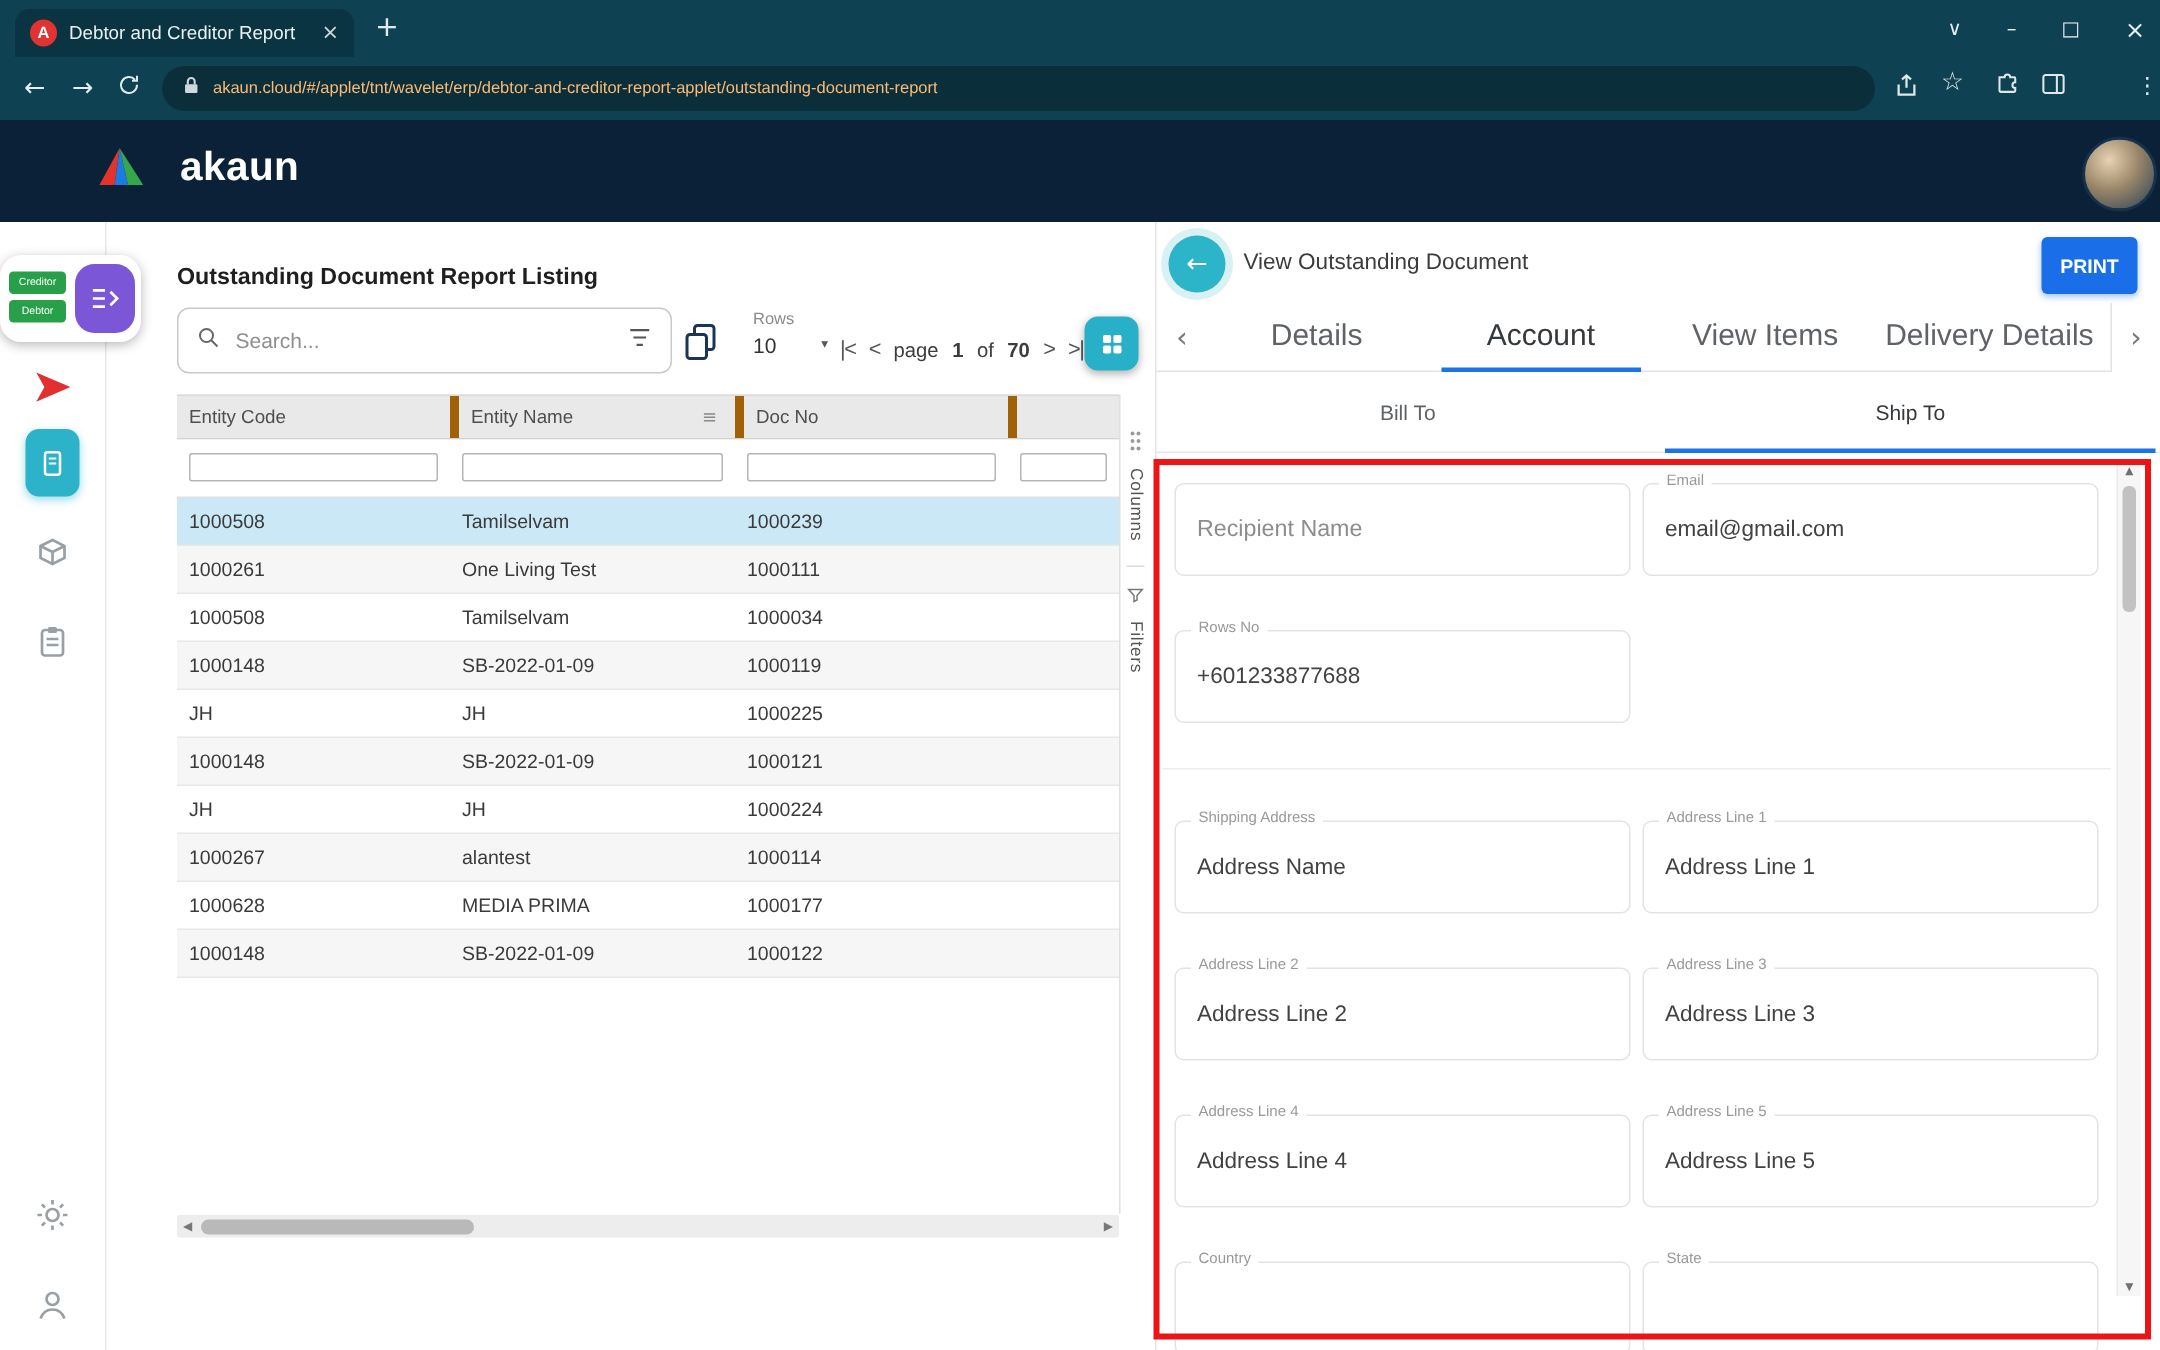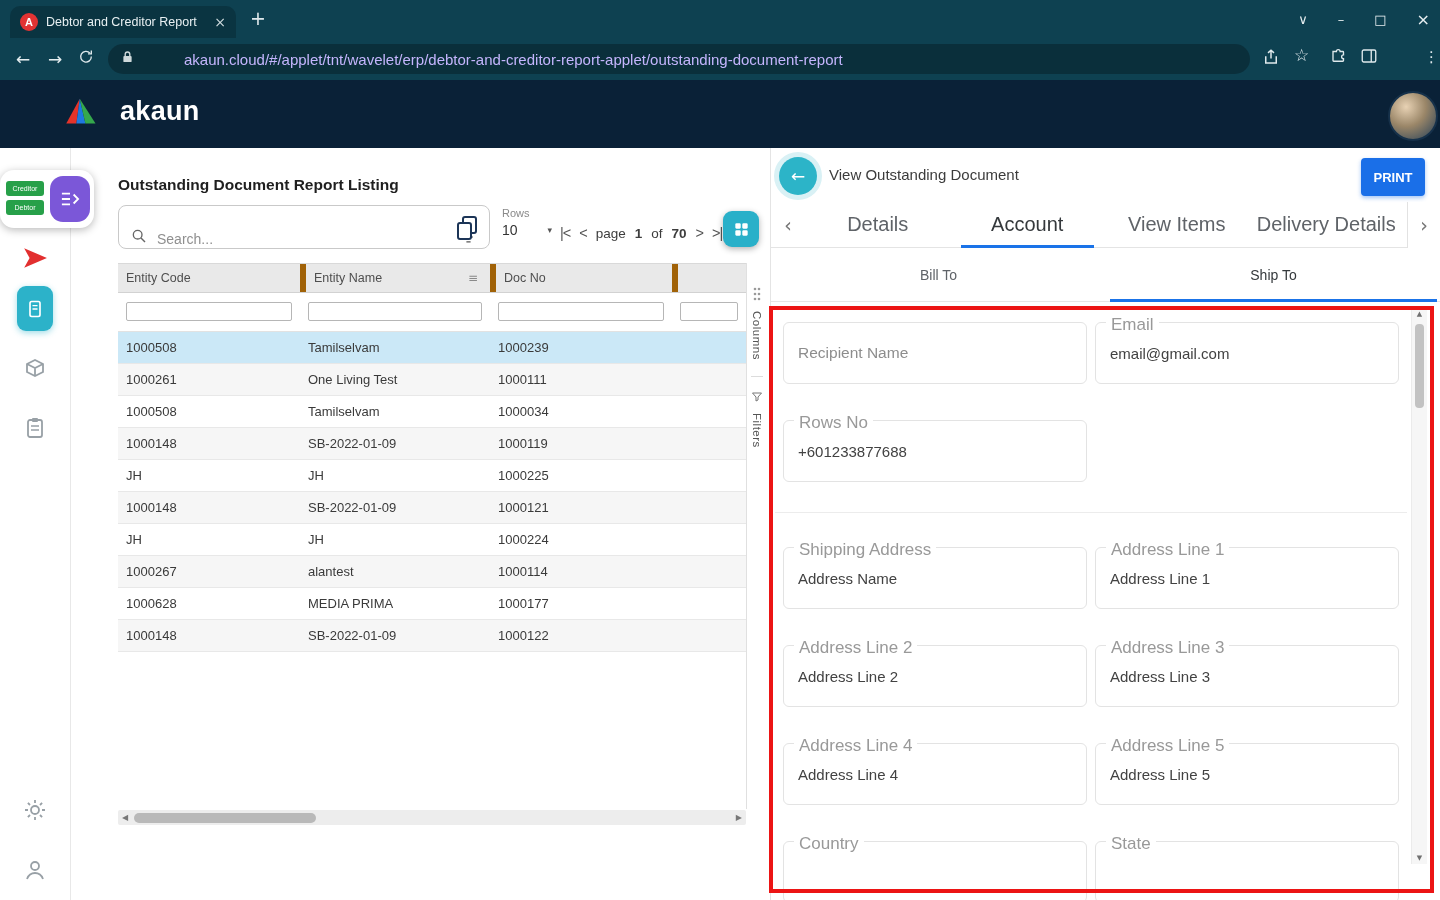--- a/index.html
+++ b/index.html
@@ -15,21 +15,21 @@
     font-weight:bold;display:flex;align-items:center;justify-content:center;flex:none;}
   .tab-title{color:#e8f0f2;font-size:12.5px;white-space:nowrap;overflow:hidden;flex:1;}
   .tab-close{color:#cdd9dc;font-size:14px;}
   .newtab{position:absolute;left:250px;top:7px;color:#dfe9ec;font-size:19px;}
   .wincontrols{position:absolute;right:10px;top:0;height:38px;display:flex;align-items:center;gap:30px;
     color:#e6eef0;font-size:13px;}
   .addrbar{position:absolute;left:0;top:38px;width:1440px;height:42px;background:#0e4151;}
   .navic{position:absolute;top:50%;transform:translateY(-50%);color:#e4edef;font-size:17px;}
   .urlpill{position:absolute;left:108px;top:6px;width:1142px;height:30px;border-radius:15px;
     background:rgba(0,0,0,.27);display:flex;align-items:center;padding:0 14px;box-sizing:border-box;gap:9px;}
-  .urltext{color:#c4b5fd;font-size:15px;white-space:nowrap;overflow:hidden;margin-left:42px;}
+  .urltext{color:#fdba74;font-size:11px;white-space:nowrap;overflow:hidden;}
   .brwic{position:absolute;top:9px;}
   .brw-avatar{position:absolute;left:1392px;top:48px;width:22px;height:22px;border-radius:50%;
     background:radial-gradient(circle at 35% 30%, #e8c9a0, #8d7b5f 50%, #3e4a52 85%);}
 
   
   .appheader{position:absolute;left:0;top:80px;width:1440px;height:68px;background:#0a2137;}
   .logo{position:absolute;left:64px;top:15px;display:flex;align-items:center;gap:20px;}
   .logotext{color:#fff;font-size:27px;font-weight:bold;letter-spacing:.3px;}
   .hdr-avatar{position:absolute;left:1388px;top:91px;width:46px;height:46px;border-radius:50%;
     background:radial-gradient(circle at 35% 30%, #e8d2b4, #9a8668 45%, #44525c 85%);border:2px solid #16314a;}
@@ -41,22 +41,22 @@
   .minigreen{position:absolute;left:6px;width:38px;height:15px;border-radius:3px;background:#27a049;color:#fff;
     font-size:7px;display:flex;align-items:center;justify-content:center;}
   .purplepill{position:absolute;left:50px;top:6px;width:40px;height:46px;border-radius:13px;background:#7b57d8;
     display:flex;align-items:center;justify-content:center;}
   .sideicon{position:absolute;left:0;width:70px;display:flex;justify-content:center;}
   .tealtile{position:absolute;left:17px;top:286px;width:36px;height:45px;border-radius:9px;background:#2cb2c9;
     box-shadow:0 2px 6px rgba(44,178,201,.45);display:flex;align-items:center;justify-content:center;}
 
   
   .pagetitle{position:absolute;left:118px;top:176px;font-size:15.5px;font-weight:700;color:#1f1f1f;}
-  .search{position:absolute;left:118px;top:205px;width:372px;height:44px;border:1.6px solid #c9c9c9;border-radius:8px;
-    box-sizing:border-box;display:flex;align-items:flex-end;padding:0 12px;gap:8px;background:#fff;}
+  .search{position:absolute;left:118px;top:205px;width:330px;height:44px;border:1.6px solid #c9c9c9;border-radius:8px;
+    box-sizing:border-box;display:flex;align-items:center;padding:0 12px;gap:8px;background:#fff;}
   .search input{flex:1;border:none;outline:none;font-size:14px;color:#333;background:transparent;min-width:0;}
   .search input::placeholder{color:#8f8f8f;}
   .pagesicon{position:absolute;left:455px;top:215px;}
   .rowsgrp{position:absolute;left:502px;top:207px;width:50px;}
   .rowslabel{font-size:11px;color:#8a8a8a;}
   .rowsselect{display:flex;justify-content:space-between;align-items:center;margin-top:3px;font-size:14px;color:#333;}
   .rowsselect .caret{font-size:9px;color:#555;}
   .pager{position:absolute;left:560px;top:221px;height:24px;display:flex;align-items:center;gap:9px;
     font-size:13.5px;color:#3d3d3d;}
   .pbtn{font-size:14.5px;color:#555;letter-spacing:-1px;}
@@ -107,21 +107,21 @@
     color:#777;font-size:19px;}
   .tabchev.left{left:4px;width:26px;}
   .tabchev.right{right:0;width:32px;border-left:1px solid #e2e2e2;background:#fff;}
   .dsubtabs{position:absolute;left:0;top:100px;width:670px;height:54px;border-bottom:1px solid #e6e6e6;
     box-sizing:border-box;display:flex;}
   .stab{flex:1;position:relative;display:flex;align-items:center;justify-content:center;font-size:14px;color:#5f6368;}
   .stab.active{color:#35393c;}
   .stab.active::after{content:"";position:absolute;left:4px;right:4px;bottom:-1px;height:3px;background:#1a73e8;}
 
   .fld{position:absolute;width:304px;height:62px;border:1px solid #e3e3e3;border-radius:6px;background:#fff;box-sizing:border-box;}
-  .fld .lab{position:absolute;top:-8px;left:10px;background:#fff;padding:0 5px;font-size:17px;color:#999;white-space:nowrap;}
+  .fld .lab{position:absolute;top:-8px;left:10px;background:#fff;padding:0 5px;font-size:10px;color:#999;white-space:nowrap;}
   .fld .val{position:absolute;left:14px;top:50%;transform:translateY(-50%);font-size:15px;color:#424242;white-space:nowrap;}
   .fld .pvl{position:absolute;left:14px;top:50%;transform:translateY(-50%);font-size:15.5px;color:#8d8d8d;white-space:nowrap;}
   .fdivider{position:absolute;left:4px;top:364px;width:632px;height:1px;background:#ececec;}
 
   .vscroll{position:absolute;left:640px;top:160px;width:15px;height:556px;background:#f6f6f6;border-left:1px solid #ebebeb;}
   .vthumb{position:absolute;left:3px;top:16px;width:9px;height:84px;border-radius:4px;background:#c2c2c2;}
   .varrow{position:absolute;left:0;width:15px;text-align:center;font-size:7px;color:#707070;}
 
   .annotation{position:absolute;left:769px;top:306px;width:657px;height:579px;border:4px solid #ec1414;
     z-index:60;pointer-events:none;}

